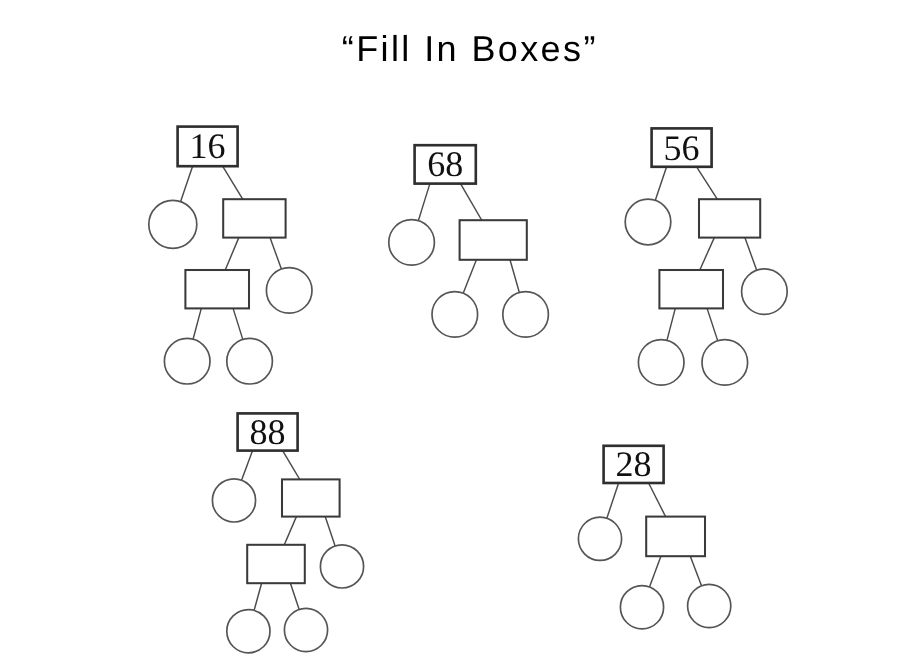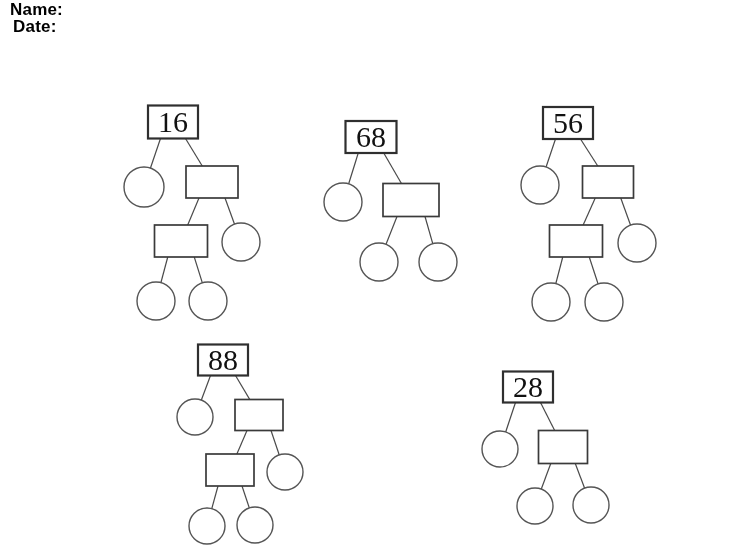--- a/index.html
+++ b/index.html
@@ -29,25 +29,24 @@
   #trees-svg text{
     font-family:"Liberation Serif","DejaVu Serif",serif;
     font-size:30px;fill:#111;
   }
 </style>
 </head>
 <body>
 
 <div class="page">
 
-  <div class="corner-labels">
-    <div class="name-label">Name:</div>
-    <div class="date-label">Date:</div>
+
+  <div class="title-row">
+    <span class="worksheet-title">“Fill In Boxes”</span>
   </div>
-
 
   <svg id="trees-svg" width="750" height="560" viewBox="0 0 750 560">
       <g>
         <line x1="160.5" y1="138.5" x2="144" y2="187" stroke="#4a4a4a" stroke-width="1.2"></line>
         <line x1="185.5" y1="138.5" x2="212" y2="182" stroke="#4a4a4a" stroke-width="1.2"></line>
         <line x1="199" y1="198" x2="181" y2="241" stroke="#4a4a4a" stroke-width="1.2"></line>
         <line x1="225" y1="198" x2="241" y2="242" stroke="#4a4a4a" stroke-width="1.2"></line>
         <line x1="167.75" y1="257" x2="156" y2="301" stroke="#4a4a4a" stroke-width="1.2"></line>
         <line x1="194.25" y1="257" x2="208" y2="301" stroke="#4a4a4a" stroke-width="1.2"></line>
         <rect x="148" y="105.5" width="50" height="33" fill="#ffffff" stroke="#2f2f2f" stroke-width="2.2"></rect>

